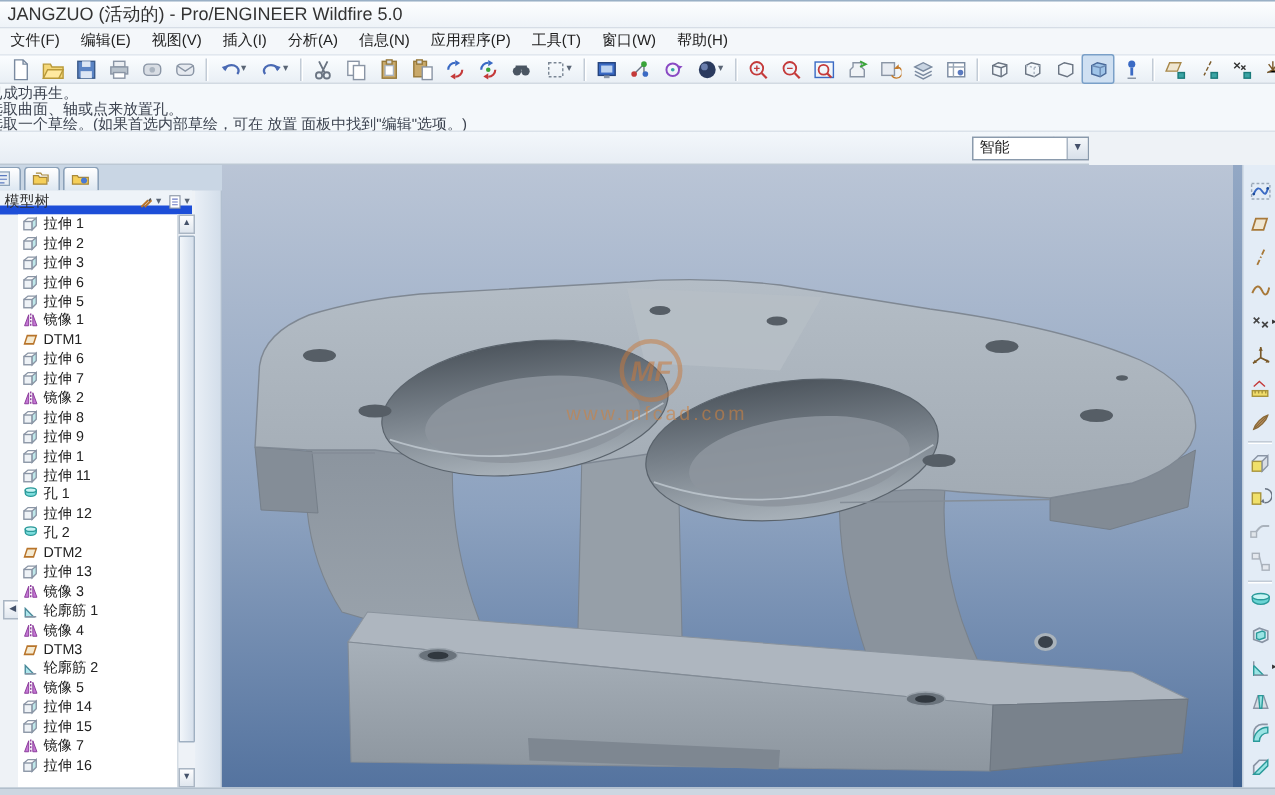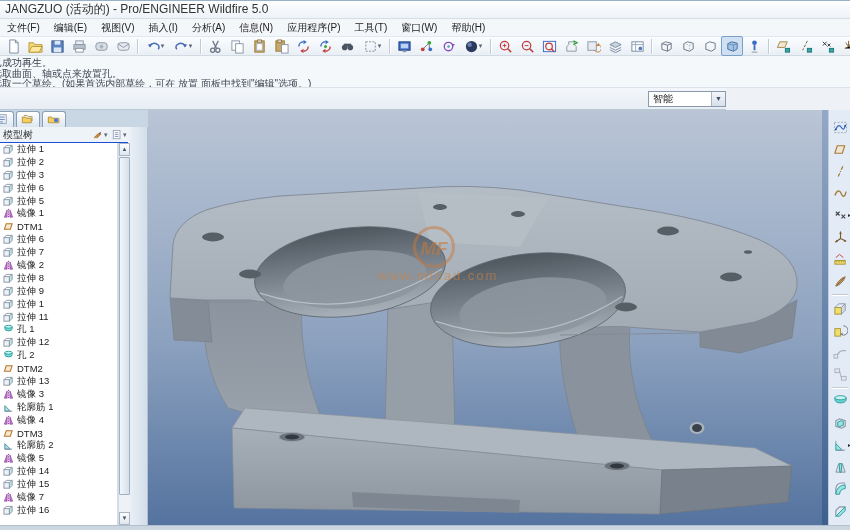--- a/index.html
+++ b/index.html
@@ -37,25 +37,25 @@
   #sel-filter .arrow{position:absolute;right:0;top:0;width:13px;height:14px;
     background:linear-gradient(#f4f7fa,#d8e0ea);border-left:1px solid #aab6c4;
     font-size:7px;text-align:center;line-height:14px;color:#44506a;}
   
   #nav-tabs{position:absolute;left:0;top:110px;width:148px;height:17px;background:#c9d6e4;}
   .nav-tab{position:absolute;top:1px;height:16px;border:1px solid #8aa0b8;border-bottom:none;
     border-radius:3px 3px 0 0;background:linear-gradient(#ffffff,#dde7f1);box-sizing:border-box;
     display:flex;align-items:center;justify-content:center;}
   .nav-tab svg{width:14px;height:13px;}
   #nav-header{position:absolute;left:0;top:127px;width:128px;height:16px;background:#eef3f8;
-    border-bottom:1px solid #1d4ed8;box-sizing:border-box;font-size:10px;line-height:15px;}
+    border-bottom:6px solid #1d4ed8;box-sizing:border-box;font-size:10px;line-height:15px;}
   #nav-title{position:absolute;left:3px;top:0;color:#333;}
   .hdr-btn{position:absolute;top:1px;width:19px;height:14px;display:flex;align-items:center;}
   .hdr-btn svg{width:12px;height:12px;}
-  #tree{position:absolute;left:0;top:143px;width:118px;height:382px;background:#ffffff;
+  #tree{position:absolute;left:12px;top:143px;width:118px;height:382px;background:#ffffff;
     border-right:1px solid #d4dce4;box-sizing:border-box;overflow:hidden;}
   .tree-row{height:12.9px;display:flex;align-items:center;padding-left:3px;font-size:9.5px;
     color:#222;white-space:nowrap;}
   .tree-row svg{width:11px;height:11px;margin-right:3px;flex:0 0 auto;}
   #tree-scroll{position:absolute;left:118px;top:143px;width:12px;height:382px;background:#eef2f7;
     border-left:1px solid #d4dce4;box-sizing:border-box;}
   .scr-btn{position:absolute;left:0;width:11px;height:13px;background:linear-gradient(#fdfdfe,#dfe6ee);
     border:1px solid #aab6c4;box-sizing:border-box;font-size:6px;text-align:center;line-height:11px;color:#45526a;}
   #scr-thumb{position:absolute;left:0;top:14px;width:11px;height:338px;
     background:linear-gradient(90deg,#f2f6fa,#d6e0ec);border:1px solid #9fb0c2;box-sizing:border-box;border-radius:1px;}

